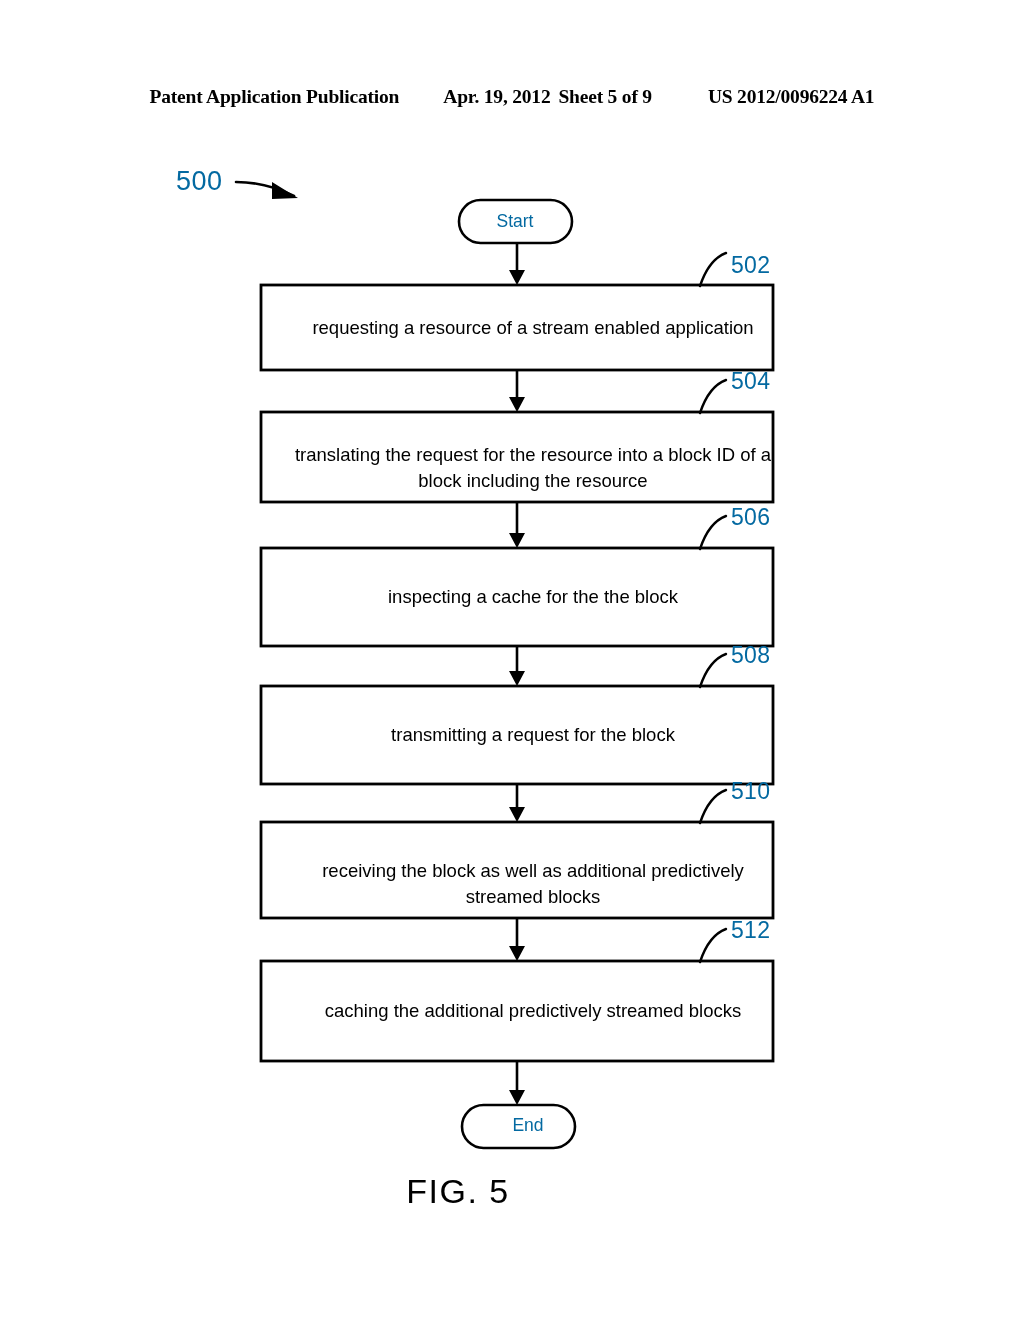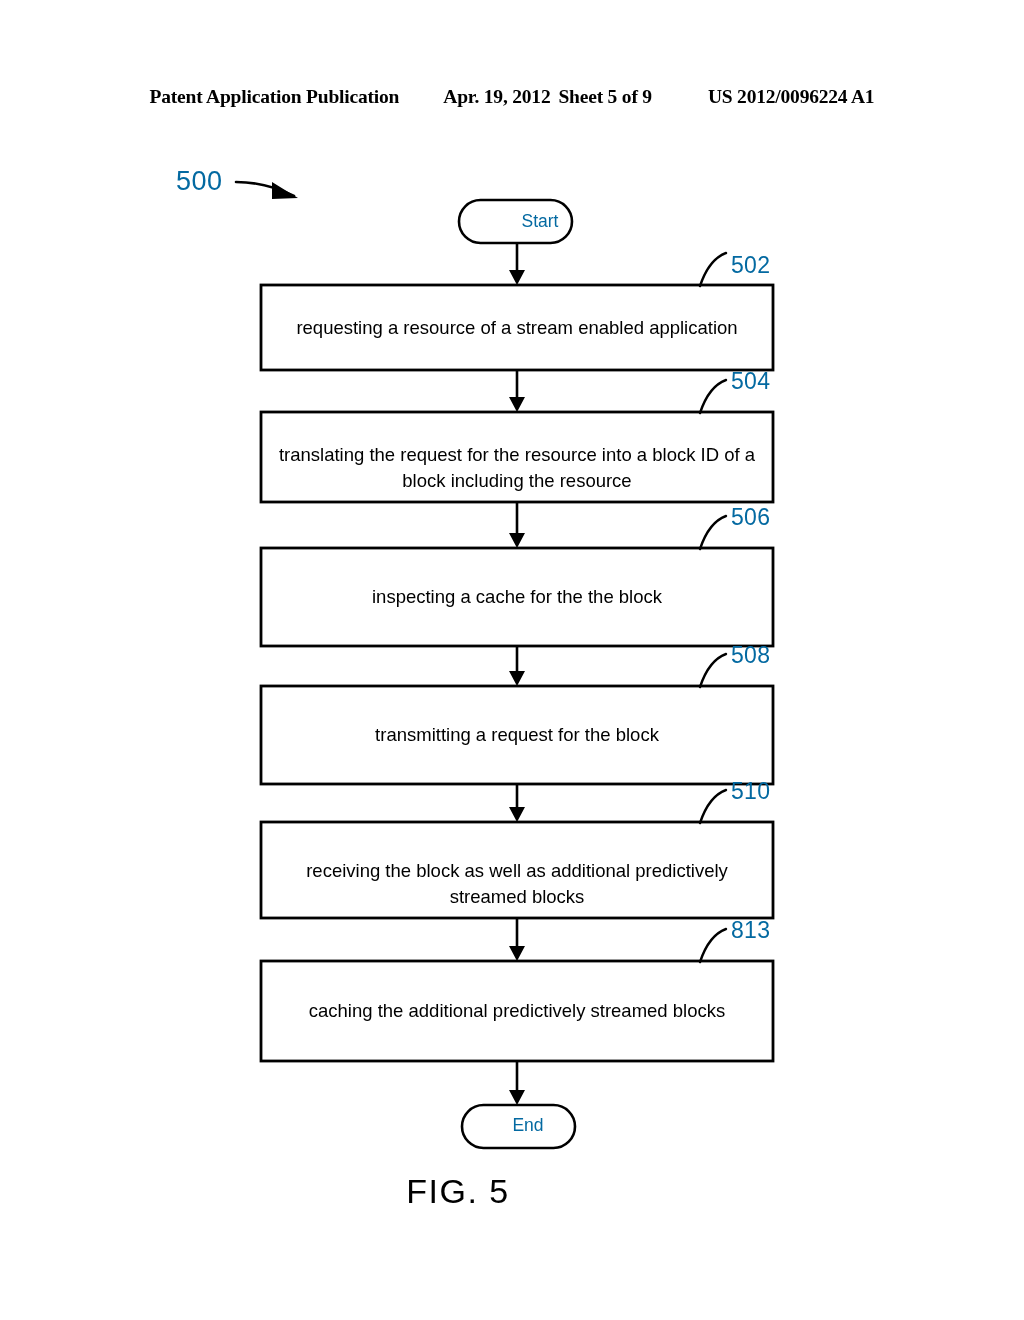--- a/index.html
+++ b/index.html
@@ -66,41 +66,41 @@
     top: 166px;
     font-size: 27px;
     letter-spacing: 0.5px;
   }
 
   
   .term-label {
     font-size: 17.5px;
     text-align: center;
   }
-  .term-start { left: 458px; top: 211px; width: 114px; padding-left: 25px; }
+  .term-start { left: 458px; top: 211px; width: 114px; }
   .term-end   { left: 462px; top: 1115px; width: 132px; }
 
   
   .ref-num {
     font-size: 23px;
     letter-spacing: 0.3px;
   }
 
   
   .step-text {
     position: absolute;
     display: flex;
     align-items: center;
     justify-content: center;
     text-align: center;
     font-size: 18.5px;
     line-height: 26px;
     padding: 0 8px;
     box-sizing: border-box;
-    left: 261px;
+    left: 277px;
     width: 512px;
   }
 
   
   .fig-caption {
     position: absolute;
     left: 0;
     top: 1172px;
     width: 916px;
     text-align: center;
@@ -187,16 +187,16 @@
   <div class="step-text" style="top:548px;height:98px;">inspecting a cache for the the block</div>
   <div class="step-text" style="top:686px;height:98px;">transmitting a request for the block</div>
   <div class="step-text" style="top:822px;height:96px;margin-top:14px;">receiving the block as well as additional predictively streamed blocks</div>
   <div class="step-text" style="top:961px;height:100px;">caching the additional predictively streamed blocks</div>
 
   <div class="lbl ref-num" style="left:731px;top:252px;">502</div>
   <div class="lbl ref-num" style="left:731px;top:368px;">504</div>
   <div class="lbl ref-num" style="left:731px;top:504px;">506</div>
   <div class="lbl ref-num" style="left:731px;top:642px;">508</div>
   <div class="lbl ref-num" style="left:731px;top:778px;">510</div>
-  <div class="lbl ref-num" style="left:731px;top:917px;">813</div>
+  <div class="lbl ref-num" style="left:731px;top:917px;">512</div>
 
   <div class="fig-caption">FIG. 5</div>
 </div>
 
 </body></html>

